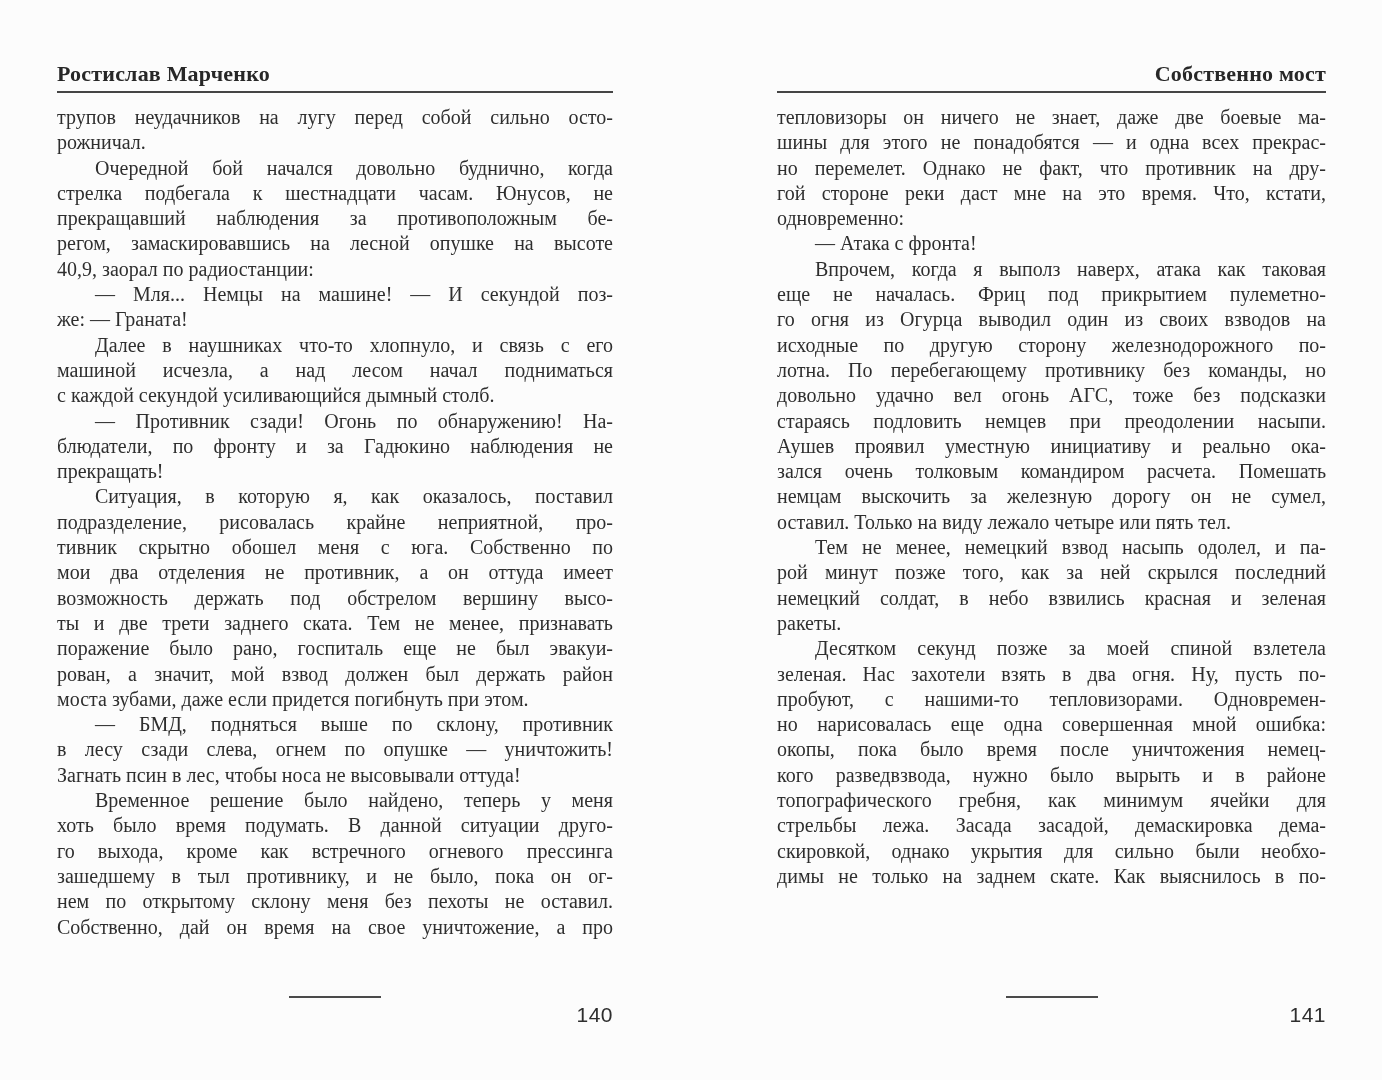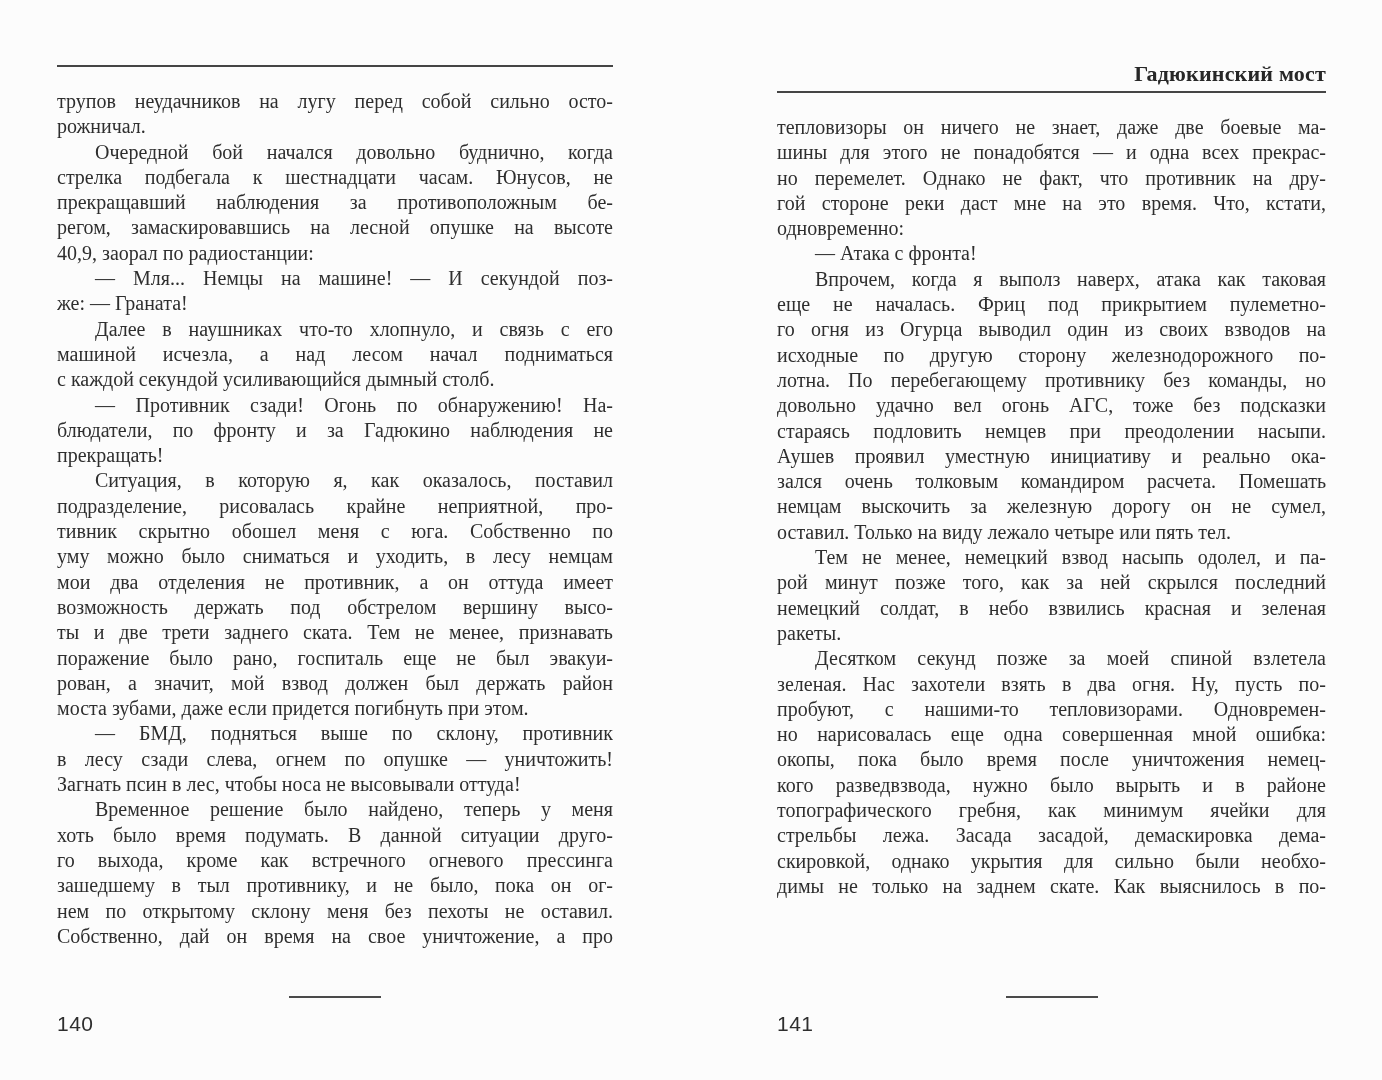--- a/index.html
+++ b/index.html
@@ -35,21 +35,21 @@
   .page.left  .running-header { text-align: left; }
   .page.right .running-header { text-align: right; }
 
   .header-rule {
     height: 2px;
     background: #454545;
     margin-top: 3px;
   }
 
   .page-body {
-    margin-top: 22px;
+    margin-top: 12px;
     color: #2e2e2e;
     font-size: 20px;
   }
   .line {
     height: 25.3px;
     line-height: 25.3px;
     overflow: hidden;
     text-align: justify;
     text-align-last: justify;
   }
@@ -62,35 +62,36 @@
     left: 0;
     width: 100%;
   }
   .footer-rule {
     width: 92px;
     height: 2px;
     background: #4a4a4a;
     margin: 0 auto;
   }
   .page-number {
-    margin-top: 14px;
-    text-align: left;
+    margin-top: 5px;
+    text-align: right;
     font-family: "Liberation Sans", "DejaVu Sans", sans-serif;
     font-size: 21px;
     color: #2e2e2e;
     letter-spacing: 0.5px;
   }
 </style>
 </head>
 <body>
 
 <div class="spread">
 
   <section class="page left">
     <header>
+      <div class="running-header">Ростислав Марченко</div>
       <div class="header-rule"></div>
     </header>
     <div class="page-body">
         <div class="line">трупов неудачников на лугу перед собой сильно осто-</div>
         <div class="line end">рожничал.</div>
         <div class="line indent">Очередной бой начался довольно буднично, когда</div>
         <div class="line">стрелка подбегала к шестнадцати часам. Юнусов, не</div>
         <div class="line">прекращавший наблюдения за противоположным бе-</div>
         <div class="line">регом, замаскировавшись на лесной опушке на высоте</div>
         <div class="line end">40,9, заорал по радиостанции:</div>
@@ -98,21 +99,20 @@
         <div class="line end">же: — Граната!</div>
         <div class="line indent">Далее в наушниках что-то хлопнуло, и связь с его</div>
         <div class="line">машиной исчезла, а над лесом начал подниматься</div>
         <div class="line end">с каждой секундой усиливающийся дымный столб.</div>
         <div class="line indent">— Противник сзади! Огонь по обнаружению! На-</div>
         <div class="line">блюдатели, по фронту и за Гадюкино наблюдения не</div>
         <div class="line end">прекращать!</div>
         <div class="line indent">Ситуация, в которую я, как оказалось, поставил</div>
         <div class="line">подразделение, рисовалась крайне неприятной, про-</div>
         <div class="line">тивник скрытно обошел меня с юга. Собственно по</div>
-        <div class="line">уму можно было сниматься и уходить, в лесу немцам</div>
         <div class="line">мои два отделения не противник, а он оттуда имеет</div>
         <div class="line">возможность держать под обстрелом вершину высо-</div>
         <div class="line">ты и две трети заднего ската. Тем не менее, признавать</div>
         <div class="line">поражение было рано, госпиталь еще не был эвакуи-</div>
         <div class="line">рован, а значит, мой взвод должен был держать район</div>
         <div class="line end">моста зубами, даже если придется погибнуть при этом.</div>
         <div class="line indent">— БМД, подняться выше по склону, противник</div>
         <div class="line">в лесу сзади слева, огнем по опушке — уничтожить!</div>
         <div class="line end">Загнать псин в лес, чтобы носа не высовывали оттуда!</div>
         <div class="line indent">Временное решение было найдено, теперь у меня</div>
@@ -123,21 +123,21 @@
         <div class="line">Собственно, дай он время на свое уничтожение, а про</div>
       </div>
     <footer class="page-footer">
       <div class="footer-rule"></div>
       <div class="page-number">140</div>
     </footer>
   </section>
 
   <section class="page right">
     <header>
-      <div class="running-header">Гадюкинский мост</div>
+      <div class="running-header">Собственно мост</div>
       <div class="header-rule"></div>
     </header>
     <div class="page-body">
         <div class="line">тепловизоры он ничего не знает, даже две боевые ма-</div>
         <div class="line">шины для этого не понадобятся — и одна всех прекрас-</div>
         <div class="line">но перемелет. Однако не факт, что противник на дру-</div>
         <div class="line">гой стороне реки даст мне на это время. Что, кстати,</div>
         <div class="line end">одновременно:</div>
         <div class="line indent end">— Атака с фронта!</div>
         <div class="line indent">Впрочем, когда я выполз наверх, атака как таковая</div>

